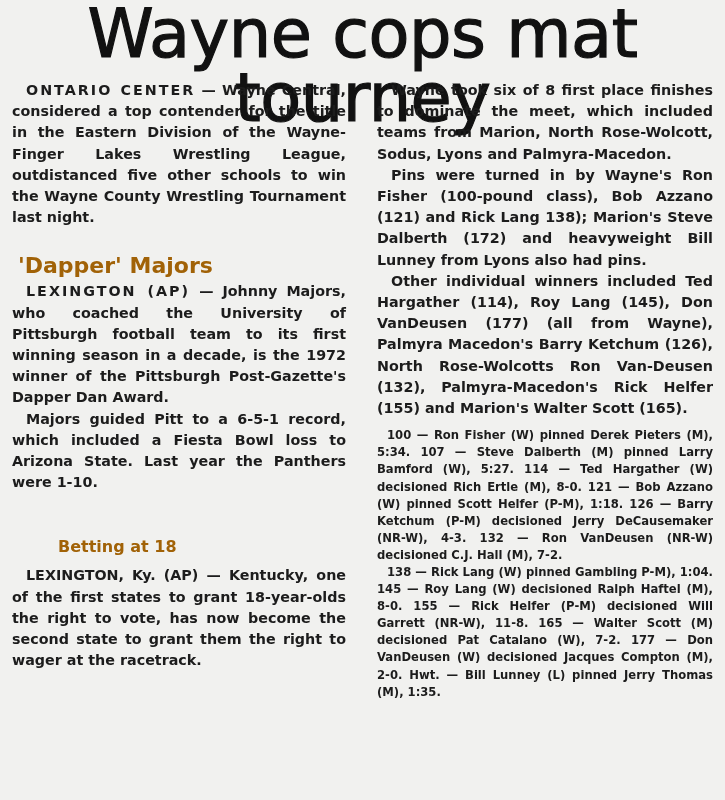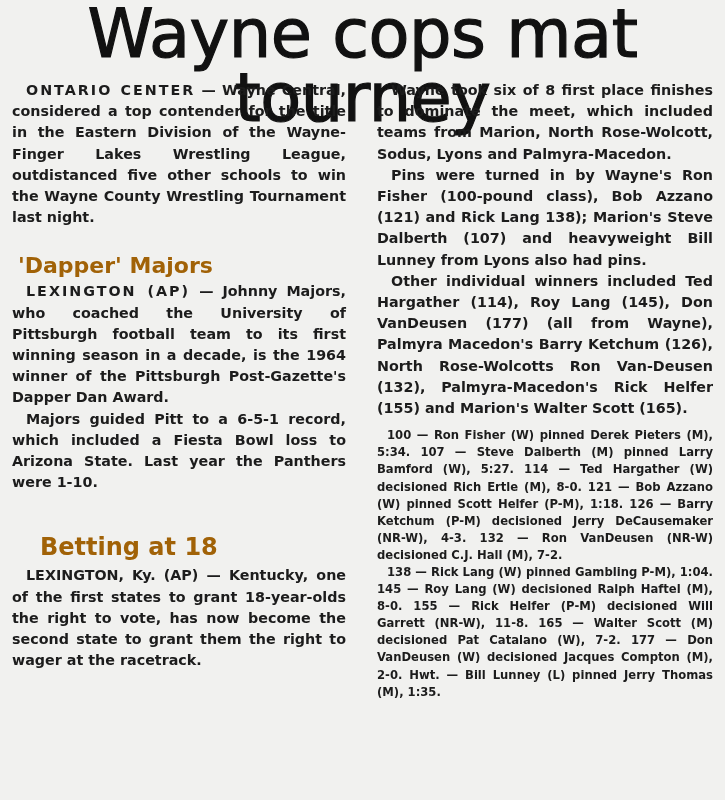--- a/index.html
+++ b/index.html
@@ -28,51 +28,51 @@
       color: #1c1c1c;
     }
     .col.left { left: 12px; width: 334px; }
     .col.right { left: 377px; width: 336px; }
     .col p { margin: 0; text-indent: 14px; }
     .dateline { letter-spacing: 2px; }
     .subhead {
       font-size: 22px; line-height: 28px; font-weight: bold;
       margin: 24px 0 1px 6px; text-indent: 0; color: #a16207;
     }
-    .subhead.betting { margin: 40px 0 4px 28px; font-size: 24px; }
+    .subhead.betting { margin: 40px 0 4px 46px; font-size: 16px; }
     .summary-label { margin-top: 3px !important; }
     .summary {
       font-size: 11.6px; line-height: 17.1px; font-weight: bold;
       margin-top: 8px;
     }
     .summary p { text-indent: 10px; }
   </style>
 </head>
 <body>
 
 <h1 class="headline">Wayne cops mat tourney</h1>
 
 <div class="col left">
   <section>
     <p><span class="dateline">ONTARIO CENTER</span><span> — Wayne Central, considered a top contender for the title in the Eastern Division of the Wayne-Finger Lakes Wrestling League, outdistanced five other schools to win the Wayne County Wrestling Tournament last night.</span></p>
   </section>
 
   <section>
     <h2 class="subhead">'Dapper' Majors</h2>
-    <p><span class="dateline">LEXINGTON (AP)</span><span> — Johnny Majors, who coached the University of Pittsburgh football team to its first winning season in a decade, is the 1964 winner of the Pittsburgh Post-Gazette's Dapper Dan Award.</span></p>
+    <p><span class="dateline">LEXINGTON (AP)</span><span> — Johnny Majors, who coached the University of Pittsburgh football team to its first winning season in a decade, is the 1972 winner of the Pittsburgh Post-Gazette's Dapper Dan Award.</span></p>
     <p>Majors guided Pitt to a 6-5-1 record, which included a Fiesta Bowl loss to Arizona State. Last year the Panthers were 1-10.</p>
   </section>
 
   <section>
     <h2 class="subhead betting">Betting at 18</h2>
     <p><span>LEXINGTON, Ky. (AP)</span><span> — Kentucky, one of the first states to grant 18-year-olds the right to vote, has now become the second state to grant them the right to wager at the racetrack.</span></p>
   </section>
 </div>
 
 <div class="col right">
   <p>Wayne took six of 8 first place finishes to dominate the meet, which included teams from Marion, North Rose-Wolcott, Sodus, Lyons and Palmyra-Macedon.</p>
-  <p>Pins were turned in by Wayne's Ron Fisher (100-pound class), Bob Azzano (121) and Rick Lang 138); Marion's Steve Dalberth (107) and heavyweight Bill Lunney from Lyons also had pins.</p>
+  <p>Pins were turned in by Wayne's Ron Fisher (100-pound class), Bob Azzano (121) and Rick Lang 138); Marion's Steve Dalberth (172) and heavyweight Bill Lunney from Lyons also had pins.</p>
   <p>Other individual winners included Ted Hargather (114), Roy Lang (145), Don VanDeusen (177) (all from Wayne), Palmyra Macedon's Barry Ketchum (126), North Rose-Wolcotts Ron Van-Deusen (132), Palmyra-Macedon's Rick Helfer (155) and Marion's Walter Scott (165).</p>
   <div class="summary">
     <p>100 — Ron Fisher (W) pinned Derek Pieters (M), 5:34. 107 — Steve Dalberth (M) pinned Larry Bamford (W), 5:27. 114 — Ted Hargather (W) decisioned Rich Ertle (M), 8-0. 121 — Bob Azzano (W) pinned Scott Helfer (P-M), 1:18. 126 — Barry Ketchum (P-M) decisioned Jerry DeCausemaker (NR-W), 4-3. 132 — Ron VanDeusen (NR-W) decisioned C.J. Hall (M), 7-2.</p>
     <p>138 — Rick Lang (W) pinned Gambling P-M), 1:04. 145 — Roy Lang (W) decisioned Ralph Haftel (M), 8-0. 155 — Rick Helfer (P-M) decisioned Will Garrett (NR-W), 11-8. 165 — Walter Scott (M) decisioned Pat Catalano (W), 7-2. 177 — Don VanDeusen (W) decisioned Jacques Compton (M), 2-0. Hwt. — Bill Lunney (L) pinned Jerry Thomas (M), 1:35.</p>
   </div>
 </div>
 
 </body></html>

